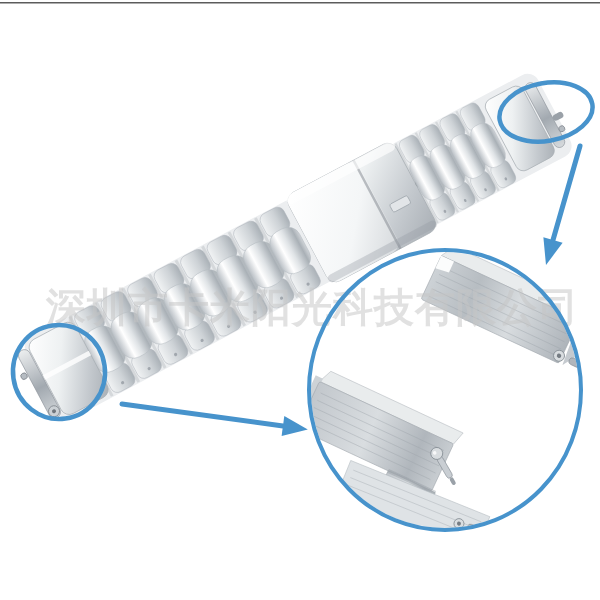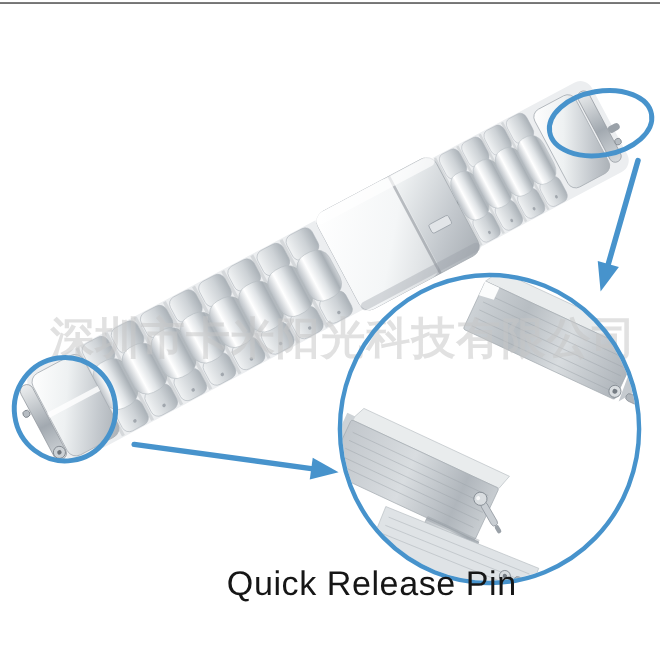--- a/index.html
+++ b/index.html
@@ -186,14 +186,13 @@
       <ellipse cx="445" cy="390" rx="136" ry="140" class="ann" stroke-width="4"></ellipse>
 
       <line x1="580" y1="146" x2="553" y2="240" class="ann" stroke-width="5" stroke-linecap="round"></line>
       <polygon points="546,265 562.6,242.8 543.4,237.2" class="annfill"></polygon>
 
       <line x1="122" y1="404" x2="283" y2="426" class="ann" stroke-width="5" stroke-linecap="round"></line>
       <polygon points="307.8,429.4 281.6,435.9 284.3,416.1" class="annfill"></polygon>
     </g>
   </svg>
 
-  <div class="caption">Quick Release Pin</div>
 </div>
 
 </body></html>

